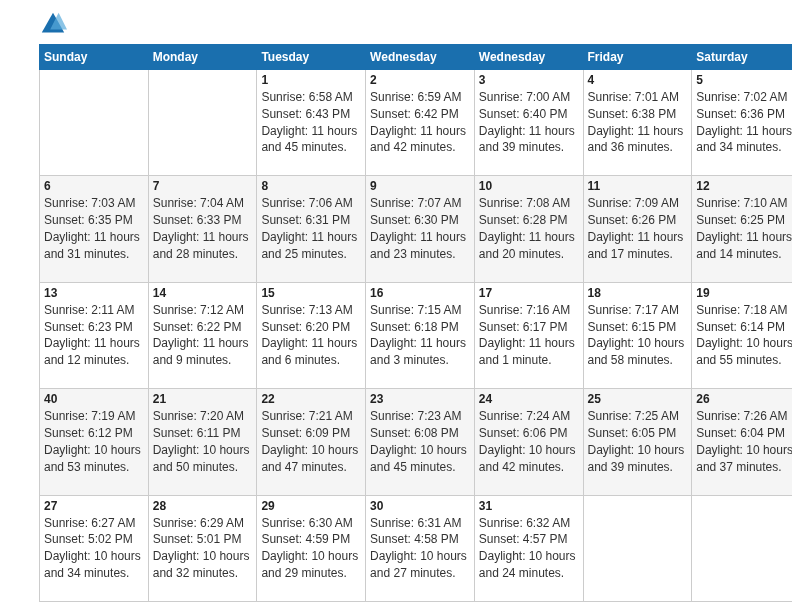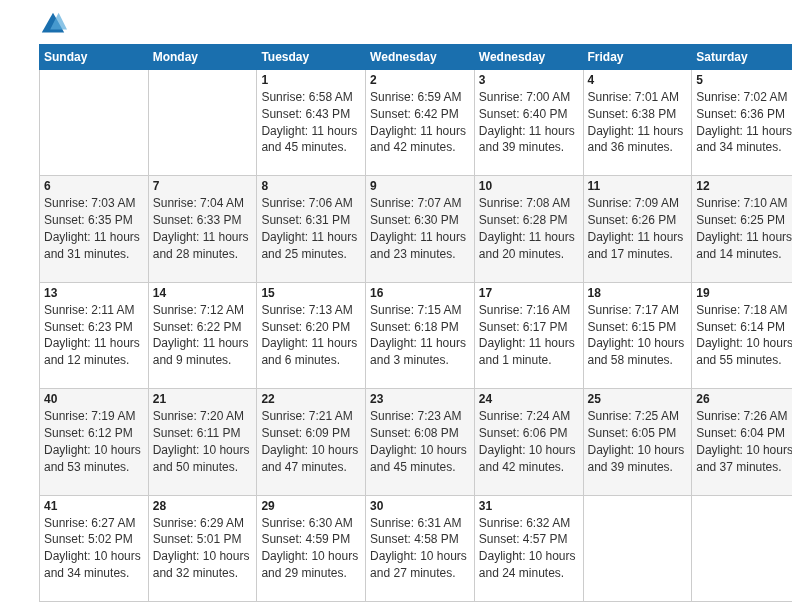--- a/index.html
+++ b/index.html
@@ -302,21 +302,21 @@
           </td>
           <td>
             <div class="day-number">26</div>
             <div class="day-info">Sunrise: 7:26 AM
 Sunset: 6:04 PM
 Daylight: 10 hours and 37 minutes.</div>
           </td>
         </tr>
         <tr>
           <td>
-            <div class="day-number">41</div>
+            <div class="day-number">27</div>
             <div class="day-info">Sunrise: 6:27 AM
 Sunset: 5:02 PM
 Daylight: 10 hours and 34 minutes.</div>
           </td>
           <td>
             <div class="day-number">28</div>
             <div class="day-info">Sunrise: 6:29 AM
 Sunset: 5:01 PM
 Daylight: 10 hours and 32 minutes.</div>
           </td>

